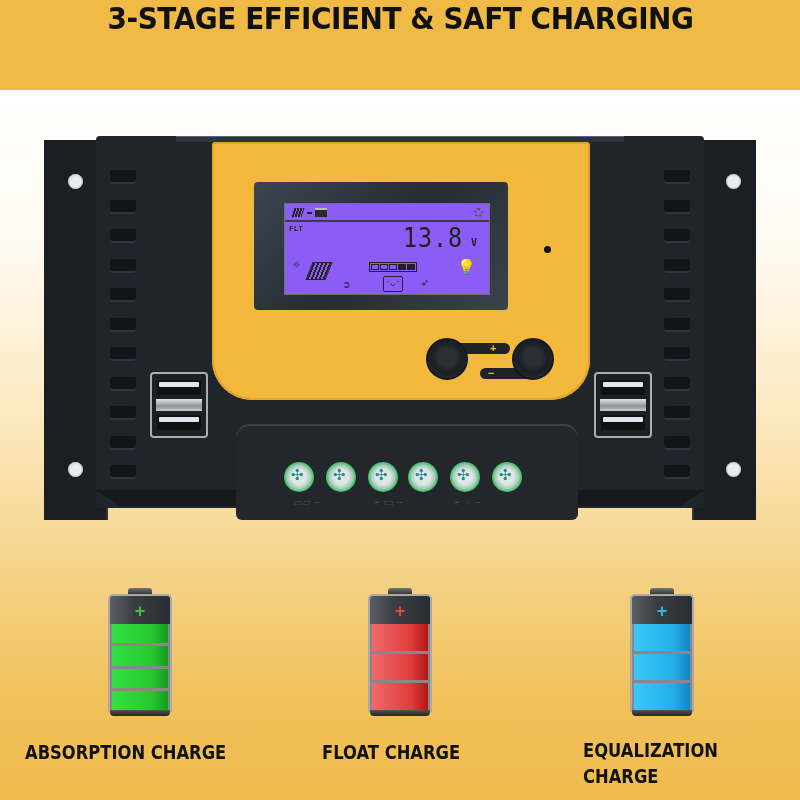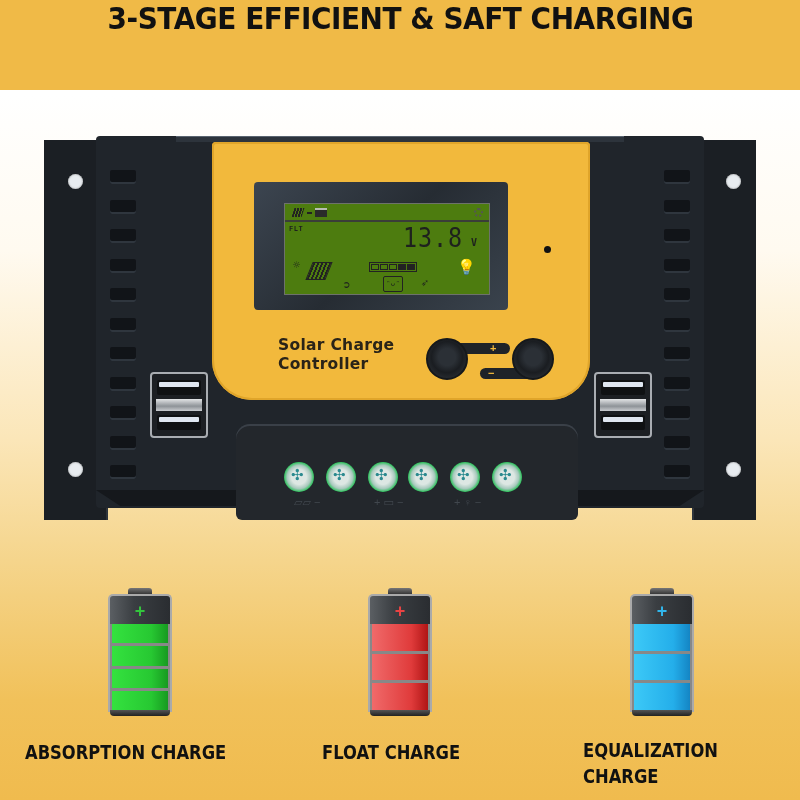--- a/index.html
+++ b/index.html
@@ -41,21 +41,21 @@
     border-radius: 4px 4px 40px 40px;
     box-shadow: inset 0 0 0 2px #e0a52a;
   }
   .lcd-bezel {
     position: absolute; left: 254px; top: 182px; width: 254px; height: 128px;
     background: linear-gradient(135deg, #3c4550 0%, #262c33 50%, #3a434d 100%);
     border-radius: 4px;
   }
   .lcd {
     position: absolute; left: 284px; top: 203px; width: 206px; height: 92px;
-    background: #4d7c0f; border: 1px solid #6d726b;
+    background: #8b5cf6; border: 1px solid #6d726b;
     font-family: "DejaVu Sans Mono", monospace; color: #1e211e;
   }
   .lcd-topbar { position: absolute; left: 0; top: 0; width: 100%; height: 18px; border-bottom: 2px solid #3a3d38; }
   .lcd-solar-mini { position: absolute; left: 8px; top: 4px; width: 10px; height: 9px; background: repeating-linear-gradient(90deg, #222 0 2px, transparent 2px 3px); transform: skewX(-18deg); }
   .lcd-dash { position: absolute; left: 22px; top: 8px; width: 5px; height: 2px; background: #222; }
   .lcd-batt-mini { position: absolute; left: 30px; top: 4px; width: 12px; height: 9px; background: #2a2a2a; border-top: 2px solid #b8bdb3; }
   .lcd-gear { position: absolute; right: 6px; top: 4px; width: 9px; height: 9px; border-radius: 50%; border: 2px dotted #555; }
   .lcd-mode { position: absolute; left: 4px; top: 21px; font-size: 7px; font-weight: bold; letter-spacing: 0.5px; }
   .lcd-voltage { position: absolute; left: 118px; top: 19px; font-size: 26px; letter-spacing: 1px; font-weight: normal; transform: scaleX(0.9); transform-origin: left; }
   .lcd-unit { position: absolute; left: 186px; top: 33px; font-size: 10px; font-weight: bold; }
@@ -171,24 +171,20 @@
         <span></span>
         <span class="full"></span>
         <span class="full"></span>
     </div>
     <div class="lcd-battery-face">ᵔᴗᵔ</div>
     <div class="lcd-arrow2">➶</div>
     <div class="lcd-bulb">💡</div>
   </div>
   <div class="indicator-led"></div>
 
-  <div class="brand">
-    <div>Solar Charge</div>
-    <div>Controller</div>
-  </div>
 
   <div class="btn-track btn-track-top">
     <span class="track-sign" style="left:44px;top:0px;">+</span>
   </div>
   <div class="btn-track btn-track-bot">
     <span class="track-sign" style="left:8px;top:0px;">−</span>
   </div>
   <div class="round-btn" style="left:426px;top:338px;"></div>
   <div class="round-btn" style="left:512px;top:338px;"></div>
 

